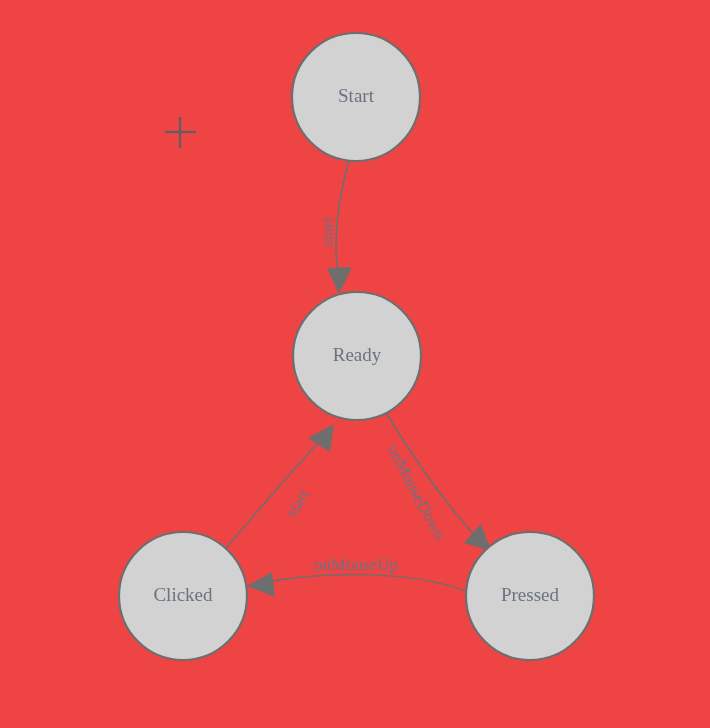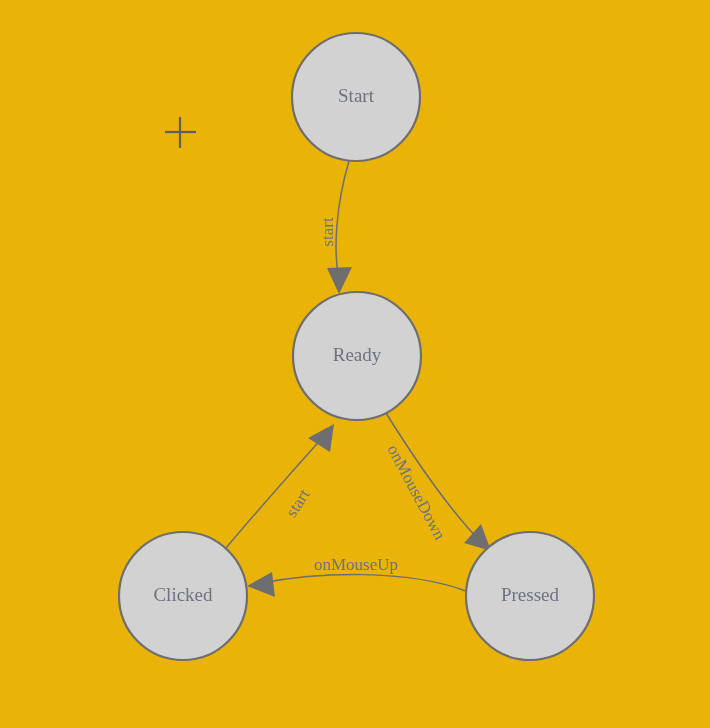--- a/index.html
+++ b/index.html
@@ -11,21 +11,21 @@
   body {
     width: 710px;
     height: 728px;
     overflow: hidden;
     font-family: "Liberation Serif", "DejaVu Serif", serif;
   }
   #canvas-root {
     position: relative;
     width: 710px;
     height: 728px;
-    background: #eab308;
+    background: #ef4444;
   }
   svg#diagram {
     display: block;
     width: 710px;
     height: 728px;
   }
   .state-circle {
     fill: #d2d2d2;
     stroke: #6e6e6e;
     stroke-width: 2.2;

